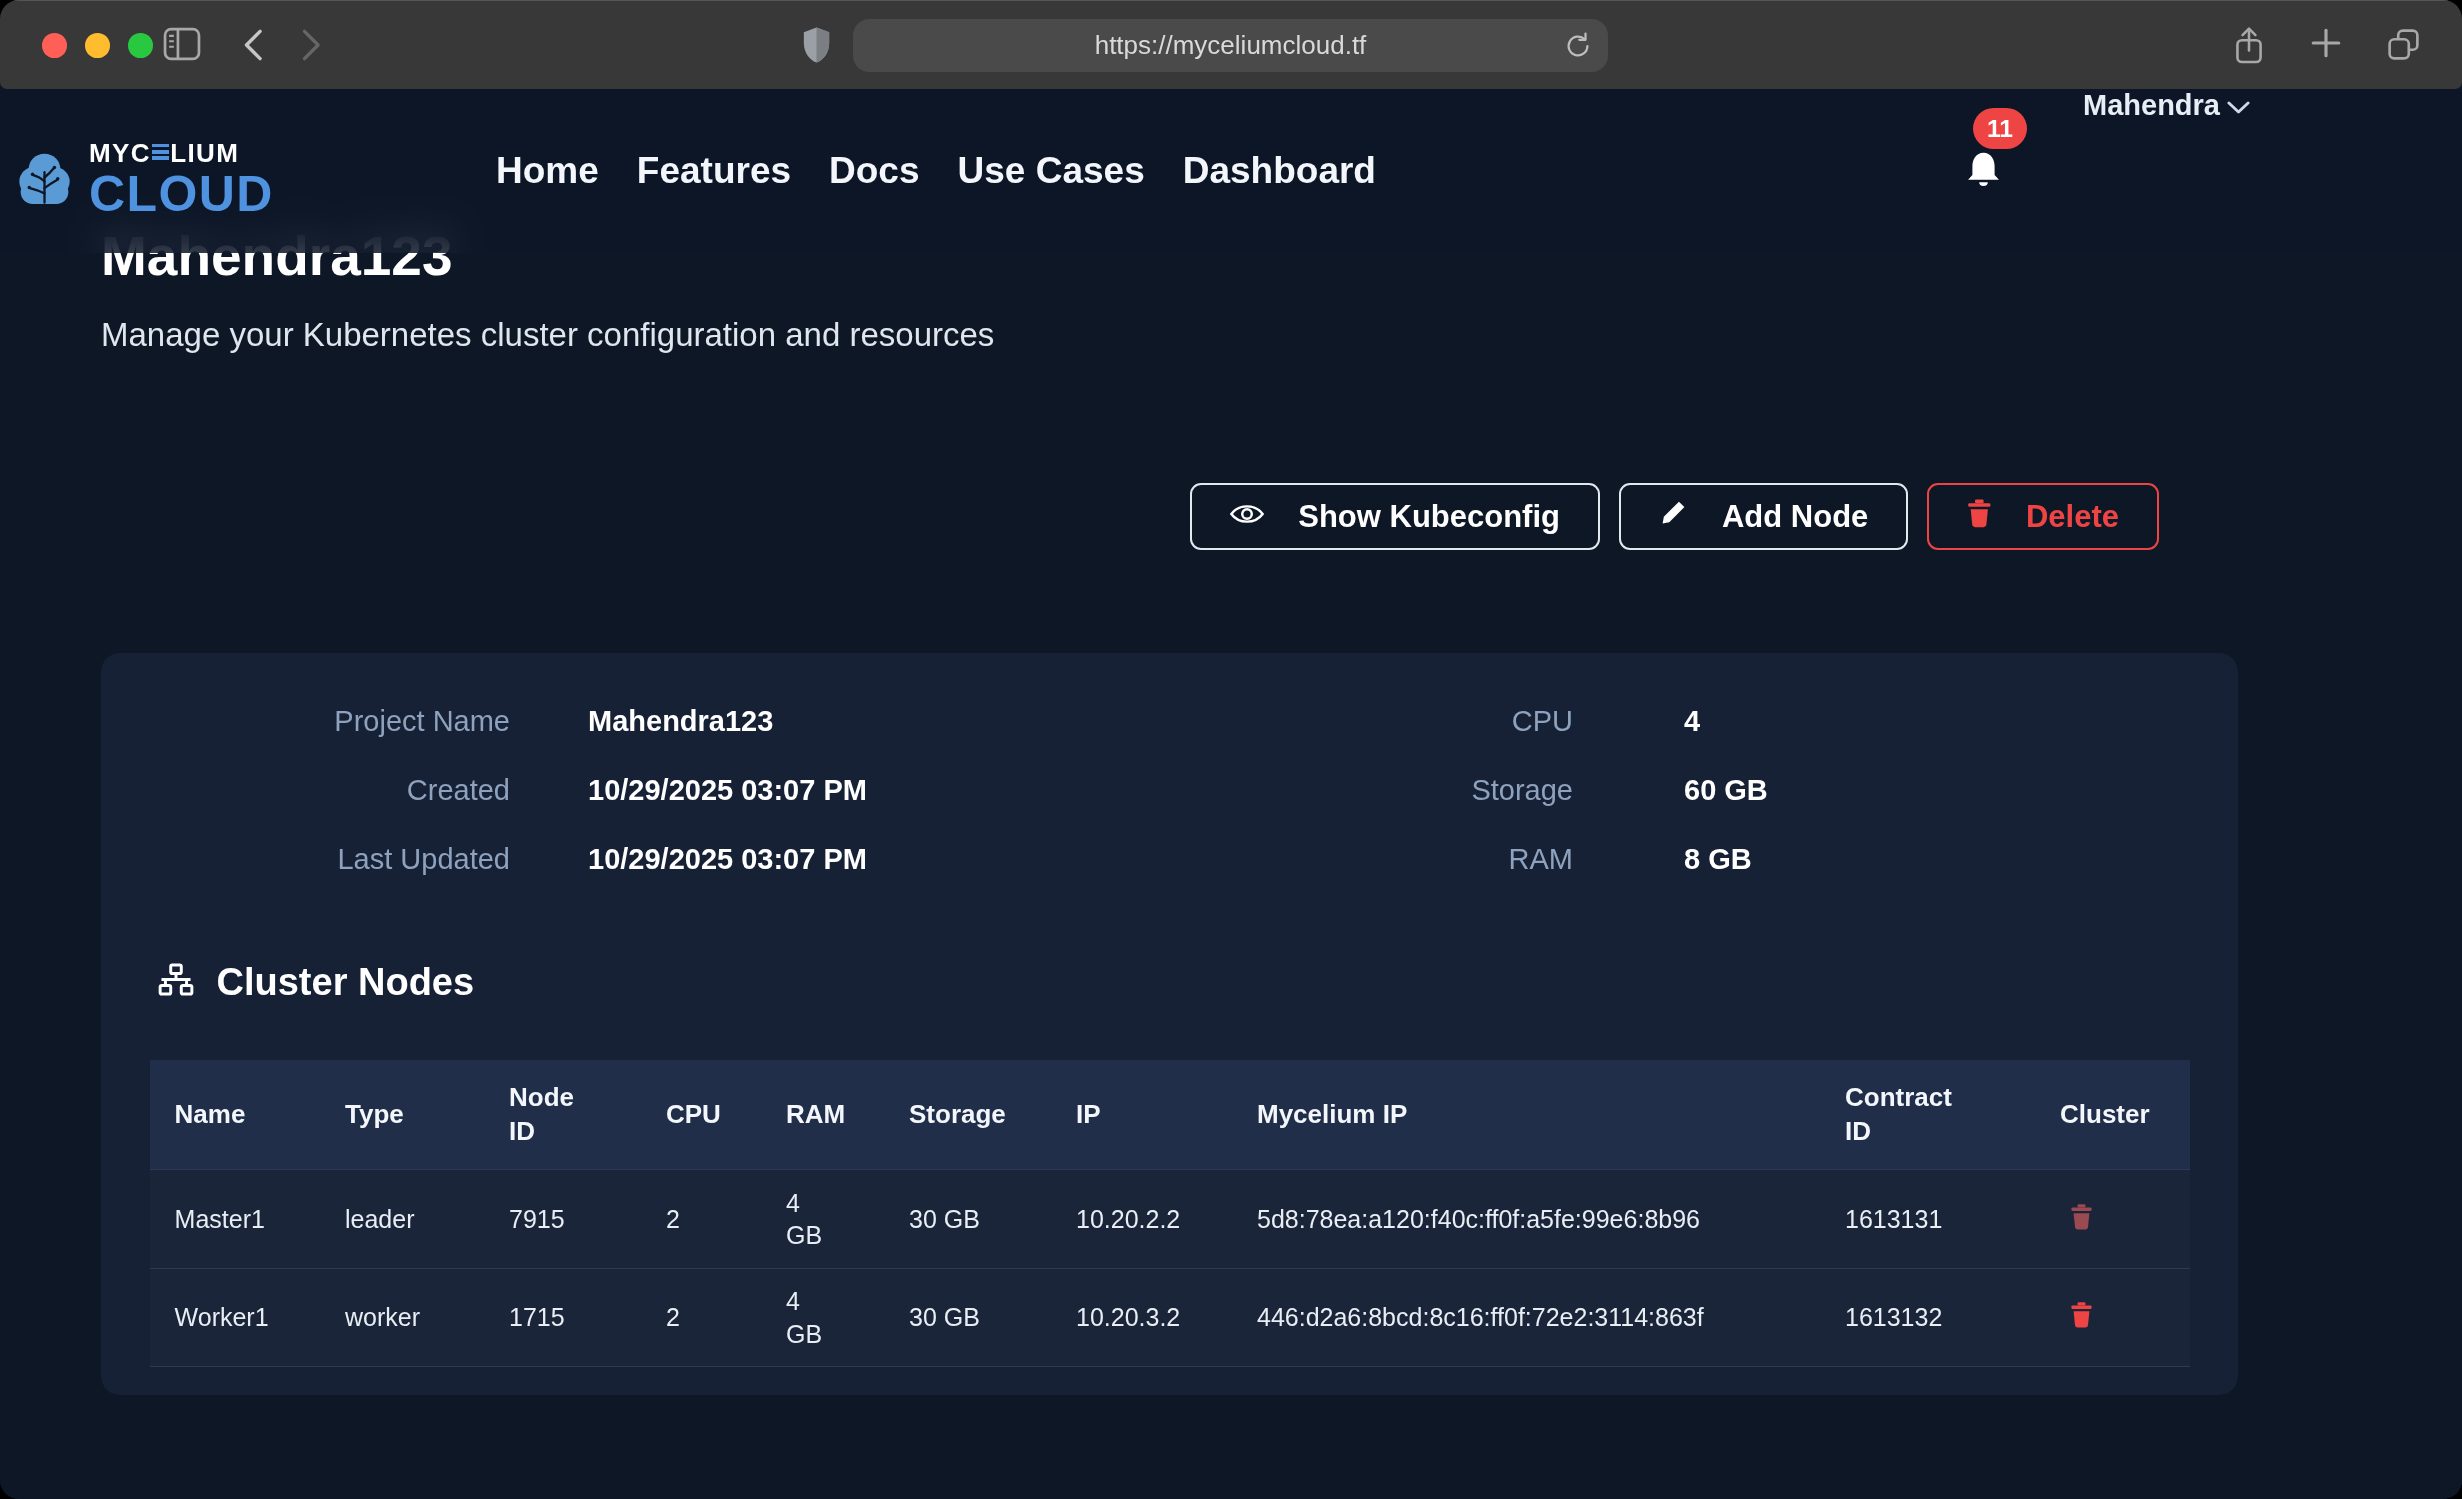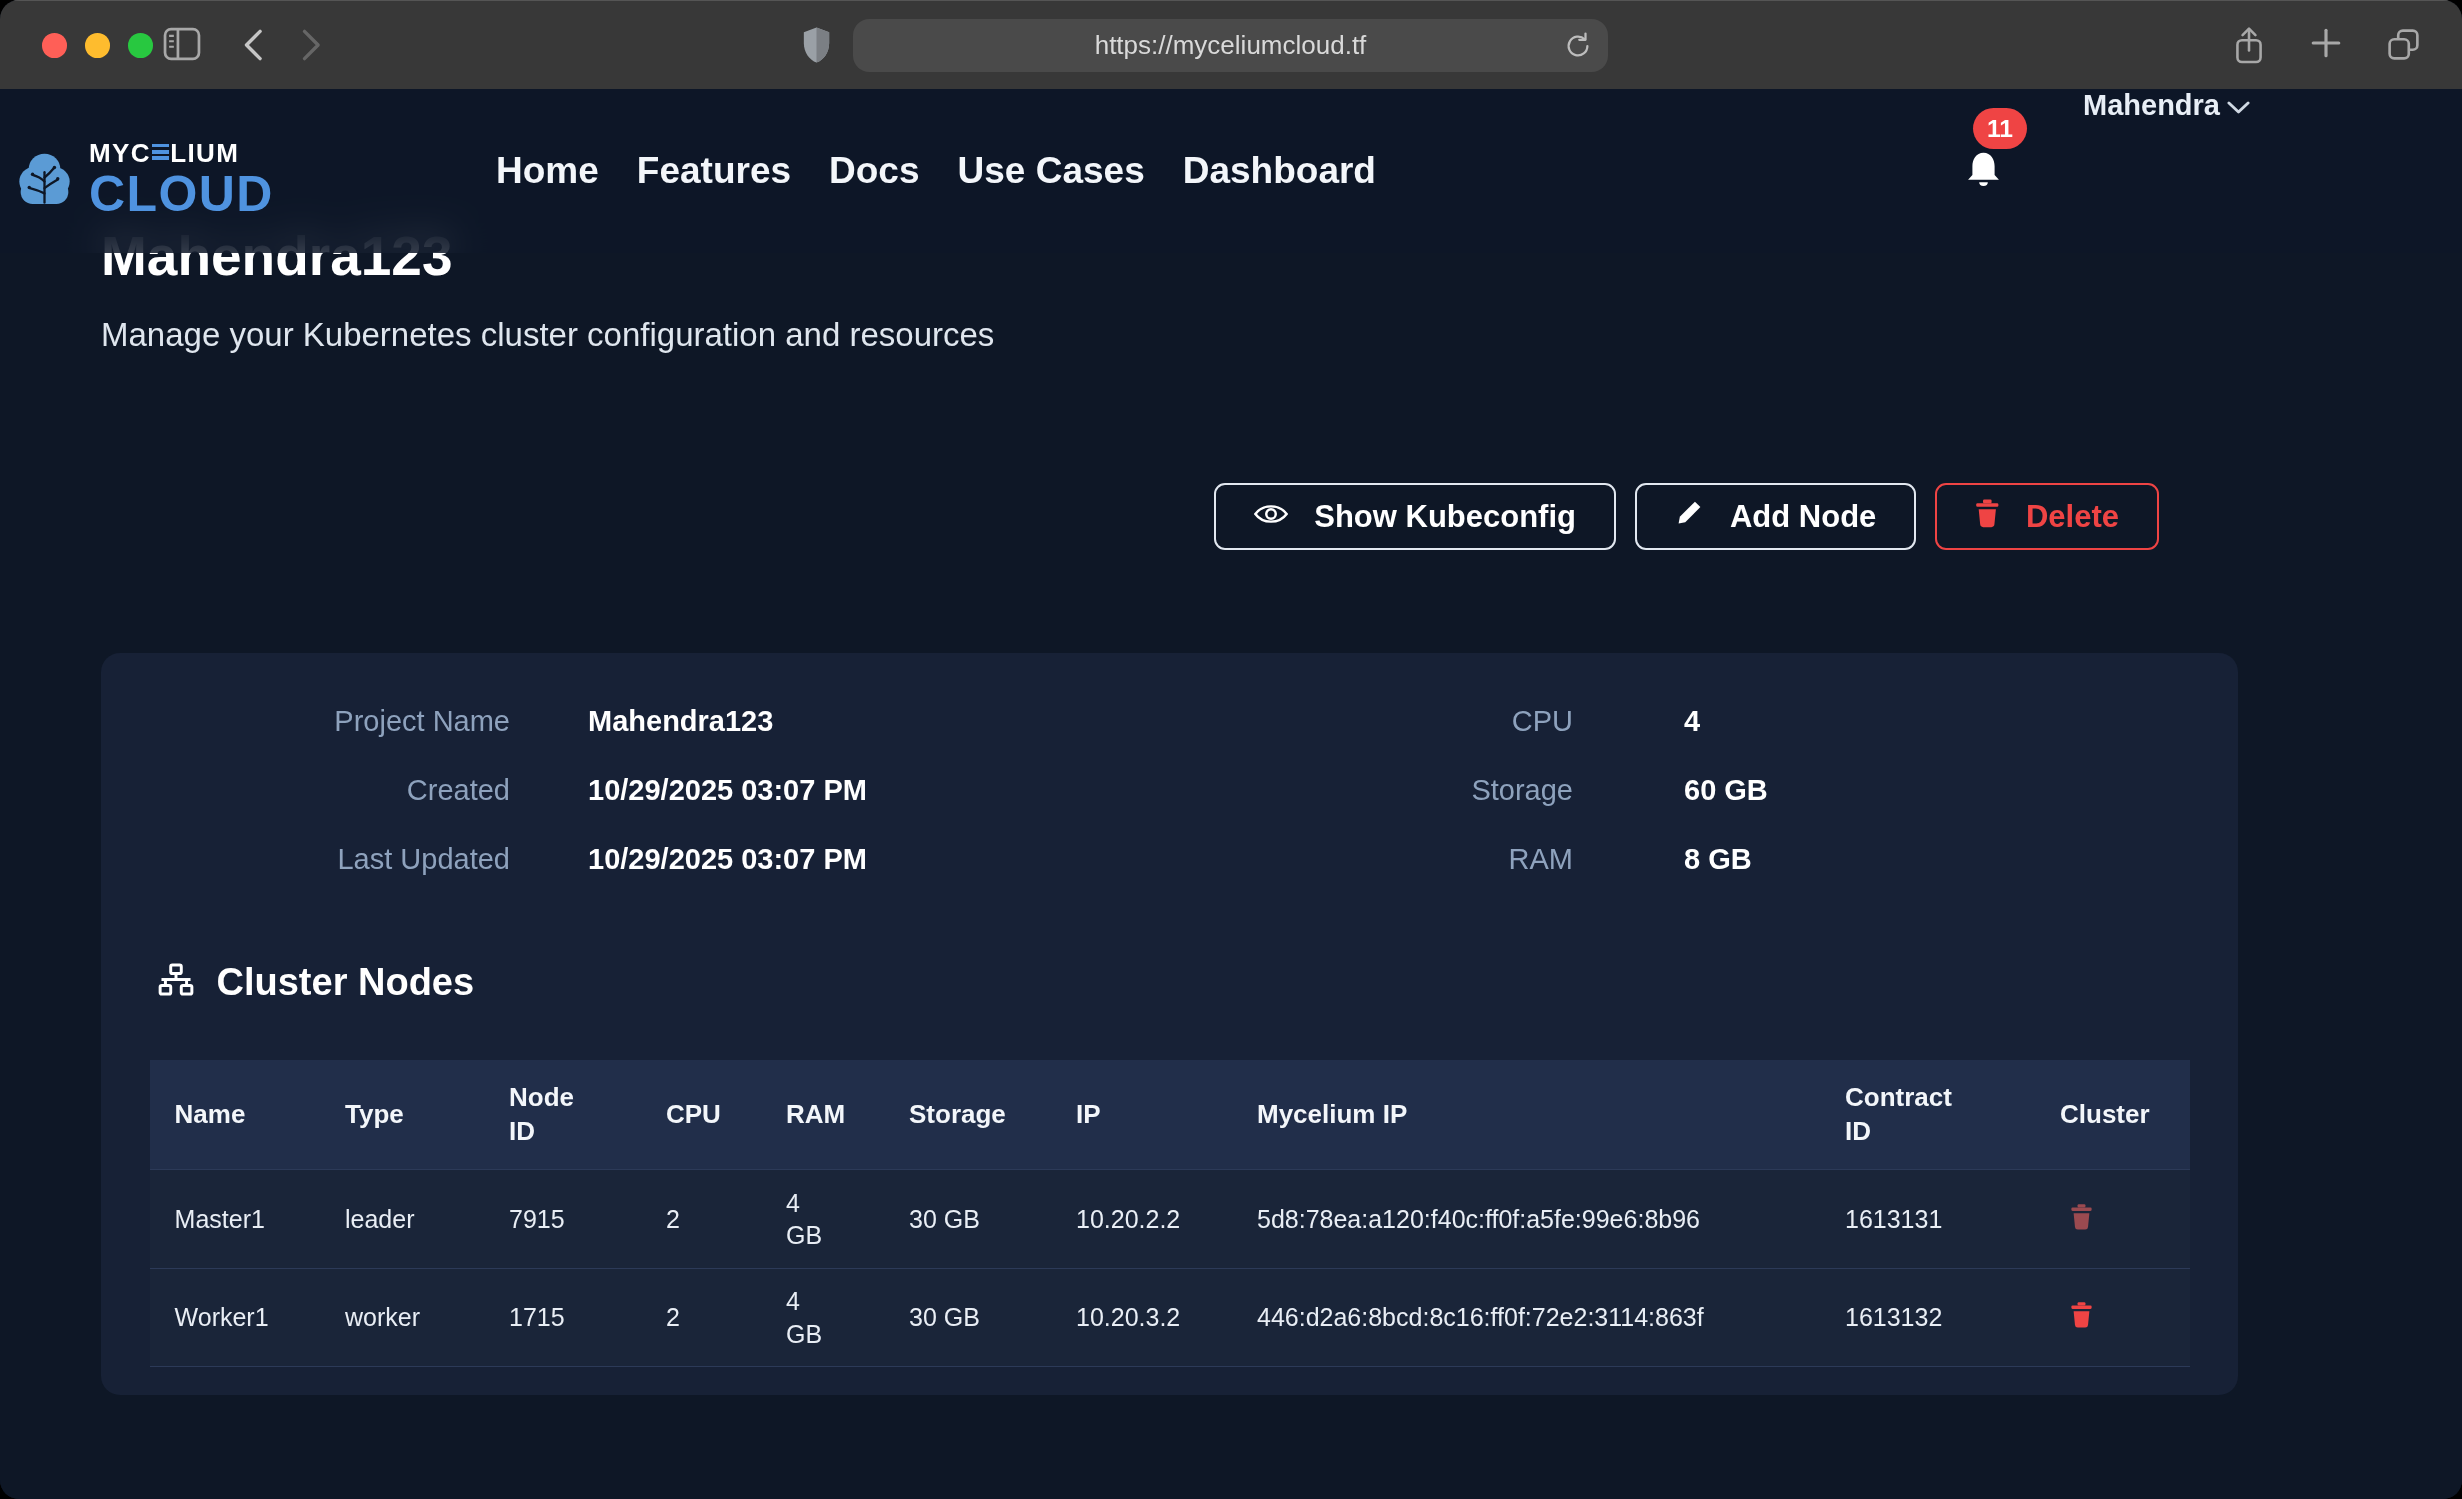--- a/index.html
+++ b/index.html
@@ -2,21 +2,21 @@
 <html style="font-size:11px"><head>
 <meta charset="utf-8">
 <style>
   * { margin:0; padding:0; box-sizing:border-box; }
   html,body { width:2462px; height:1499px; background:#000; overflow:hidden;
               font-family:"Liberation Sans","DejaVu Sans",sans-serif; }
   .window { position:absolute; inset:0; border-radius:19px; overflow:hidden; background:#0e1726; }
 
   
   .toolbar { position:absolute; top:0; left:0; right:0; height:89px; background:#383838;
-             border-top:1.4px solid #555; }
+             border-top:1.4px solid #555;border-radius:7px; }
   .traffic { position:absolute; left:42px; top:32px; display:flex; gap:18.5px; }
   .light { width:24.6px; height:24.6px; border-radius:50%; }
   .light.red { background:#ff5f57; } .light.yellow { background:#febc2e; } .light.green { background:#28c840; }
   .tb-icon { position:absolute; color:#a8a8a8; }
   .tb-icon svg { display:block; }
   .sidebar-toggle { left:163px; top:26px; }
   .nav-back { left:241px; top:27px; color:#c6c6c6; }
   .nav-fwd  { left:299px; top:27px; color:#666; }
   .shield   { left:801px; top:24.6px; }
   .urlbar { position:absolute; left:853px; top:18px; width:755px; height:53px; background:#4a4a4a;
@@ -41,21 +41,21 @@
            padding:5.5px 13.7px; border-radius:683px; line-height:1.2; }
   .user { position:absolute; left:2083px; top:0; height:164px; display:flex; align-items:flex-start; gap:7px;
           color:#e8eef6; font-size:29px; font-weight:600; cursor:default; }
 
   
   .content { position:absolute; top:89px; left:0; right:0; bottom:0; background:#0e1726; z-index:1; }
   .page-title { position:absolute; left:101px; top:135px; font-size:55px; font-weight:700; color:#fff; }
   .page-subtitle { position:absolute; left:101px; top:227px; font-size:33px; color:#dfe6ee; }
 
   .actions-row { position:absolute; top:394px; right:303px; display:flex; gap:19px; z-index:2; }
-  .btn { height:67px; display:flex; align-items:center; gap:26px; border-radius:11px;
+  .btn { height:67px; display:flex; align-items:center; gap:34px; border-radius:11px;
          border:2.1px solid #e2e8f0; background:transparent; color:#fff; font-size:31px; font-weight:700;
          padding:0 38px; font-family:inherit; cursor:pointer; }
   .btn.danger { border-color:#ef4444; color:#ef4444; }
 
   .panel { position:absolute; left:101px; top:564px; width:2137px; height:742px;
            background:#172136; border-radius:19px; }
   .info-col { position:absolute; top:49px; }
   .info-left { left:0; }
   .info-right { left:1162px; }
   .info-row { display:flex; margin-bottom:30px; font-size:29px; line-height:1.35; }

